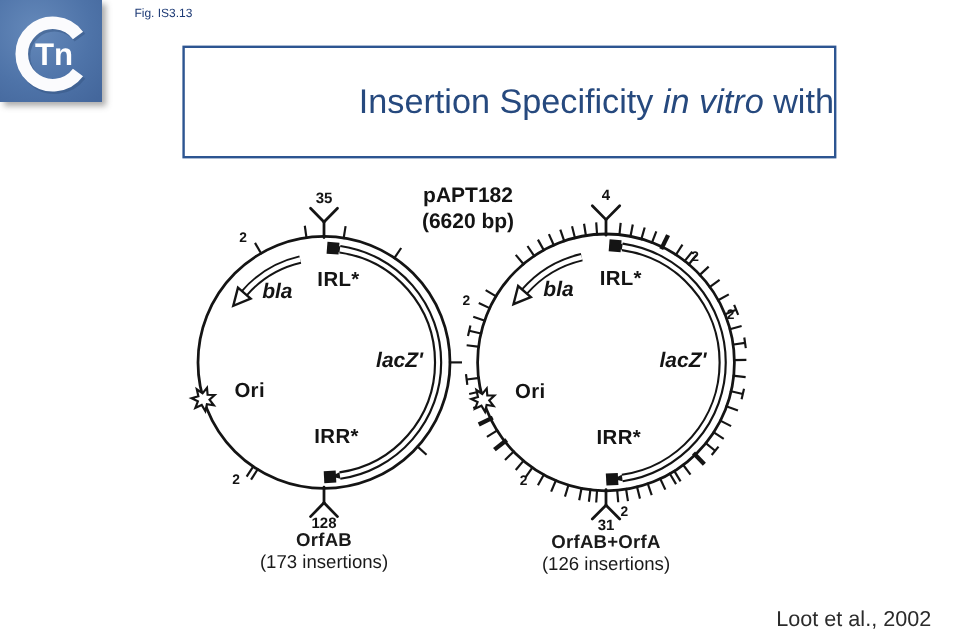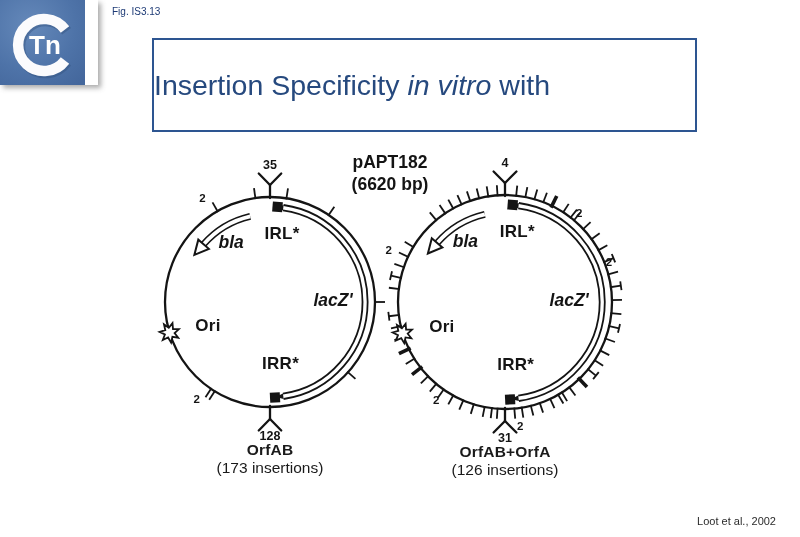--- a/index.html
+++ b/index.html
@@ -1,28 +1,28 @@
 <!DOCTYPE html>
 <html><head>
 <meta charset="utf-8">
 <style>
   html,body{margin:0;padding:0;background:#fff;}
   .slide{position:relative;width:800px;height:537px;background:#ffffff;overflow:hidden;
          font-family:"Liberation Sans",sans-serif;}
-  .logo{position:absolute;left:0;top:0;width:98px;height:85px;
+  .logo{position:absolute;left:0;top:0;width:85px;height:85px;
         box-shadow:3px 3px 5px rgba(70,70,70,.45);}
   .fig-label{position:absolute;left:112px;top:6px;font-size:10px;color:#1d3a75;}
   .title-box{position:absolute;left:152px;top:38px;width:541px;height:88px;
              border:2px solid #2d5591;display:flex;flex-direction:column;
-             justify-content:center;align-items:flex-start;
+             justify-content:center;align-items:flex-end;
              color:#26497e;font-size:28.5px;line-height:1.3;font-weight:400;padding-top:2px;}
   .title-line{white-space:pre;}
   .title-line em{font-style:italic;}
   .figure-svg{position:absolute;left:0;top:0;width:800px;height:537px;}
-  .citation{position:absolute;right:24px;bottom:10px;font-size:11px;color:#2b2b2b;}
+  .citation{position:absolute;right:24px;bottom:10px;font-size:18px;color:#2b2b2b;}
   
   .t-g   {font:700 17px  "Liberation Sans",sans-serif;fill:#141414;letter-spacing:.3px;}
   .t-gi  {font:italic 700 17.5px "Liberation Sans",sans-serif;fill:#141414;}
   .t-c   {font:700 12.5px "Liberation Sans",sans-serif;fill:#141414;}
   .t-s   {font:700 11.5px "Liberation Sans",sans-serif;fill:#141414;}
   .t-name{font:700 17.5px "Liberation Sans",sans-serif;fill:#141414;}
   .t-cond{font:700 15.5px "Liberation Sans",sans-serif;fill:#1a1a1a;letter-spacing:.2px;}
   .t-ins {font:400 15.5px "Liberation Sans",sans-serif;fill:#1a1a1a;}
   .logo-tn{font:700 26px "Liberation Sans",sans-serif;fill:#ffffff;}
 </style>

